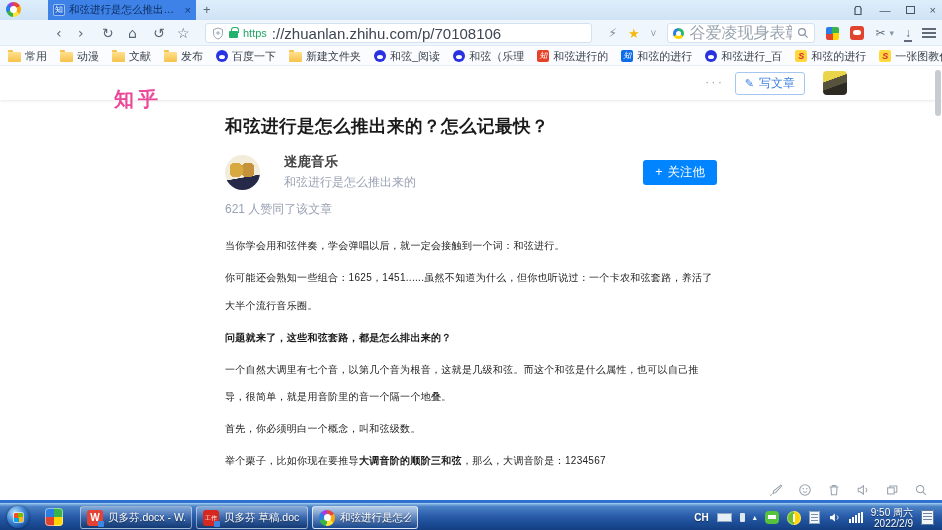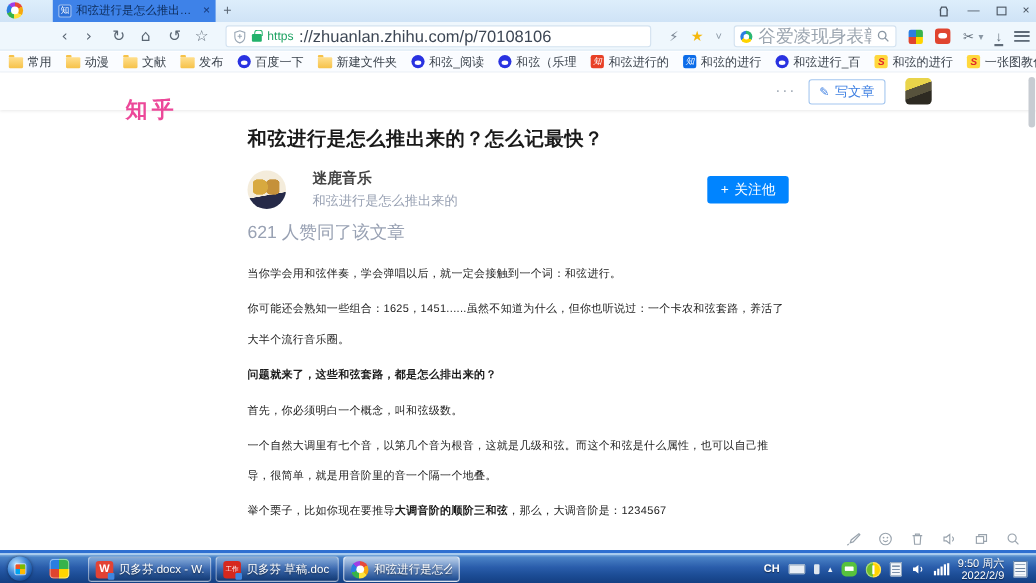--- a/index.html
+++ b/index.html
@@ -101,21 +101,21 @@
   #author-avatar { width:35px; height:35px; border-radius:50%; flex:0 0 auto; position:relative; overflow:hidden;
     background:linear-gradient(170deg,#f4ecdb 0 62%,#262a48 63%); }
   #author-avatar::after { content:""; position:absolute; left:5px; top:8px; width:24px; height:14px;
     background:radial-gradient(circle at 25% 50%,#d8a93f 0 38%,transparent 40%),
                radial-gradient(circle at 75% 50%,#c5913a 0 38%,transparent 40%); }
   #author-info { margin-left:24px; }
   #author-name { font-size:13.5px; font-weight:bold; color:#444; }
   #author-bio { font-size:12px; color:#98a1b3; margin-top:3px; }
   #follow-btn { margin-left:auto; background:#0084ff; color:#fff; border-radius:3px; height:25px;
     padding:0 12px; font-size:12.5px; display:flex; align-items:center; gap:5px; }
-  #upvotes-meta { font-size:16px; color:#98a1b3; margin-bottom:14px; }
+  #upvotes-meta { font-size:12px; color:#98a1b3; margin-bottom:14px; }
   #article p { font-size:10px; line-height:27.5px; color:#222; margin-bottom:4.5px; letter-spacing:.3px; }
   #article p.bold, #article .seg-bold { font-weight:bold; color:#1a1a1a; }
 
   
   #status-icons { position:absolute; right:14px; bottom:33px; display:flex; gap:15px; align-items:center; }
   #status-icons svg { display:block; }
 
   #win-border { position:absolute; left:0; right:0; bottom:27px; height:3px; background:#2e6fd0; }
 
   
@@ -318,22 +318,22 @@
           <span>+</span>
           <span>关注他</span>
         </span>
       </div>
 
       <div id="upvotes-meta">621 人赞同了该文章</div>
 
       <p>当你学会用和弦伴奏，学会弹唱以后，就一定会接触到一个词：和弦进行。</p>
       <p>你可能还会熟知一些组合：1625，1451......虽然不知道为什么，但你也听说过：一个卡农和弦套路，养活了大半个流行音乐圈。</p>
       <p class="bold">问题就来了，这些和弦套路，都是怎么排出来的？</p>
+      <p>一个自然大调里有七个音，以第几个音为根音，这就是几级和弦。而这个和弦是什么属性，也可以自己推导，很简单，就是用音阶里的音一个隔一个地叠。</p>
       <p>首先，你必须明白一个概念，叫和弦级数。</p>
-      <p>一个自然大调里有七个音，以第几个音为根音，这就是几级和弦。而这个和弦是什么属性，也可以自己推导，很简单，就是用音阶里的音一个隔一个地叠。</p>
       <p><span>举个栗子，比如你现在要推导</span><span class="seg-bold">大调音阶的顺阶三和弦</span><span>，那么，大调音阶是：1234567</span></p>
 
     </div>
   </div>
 
   <div id="status-icons">
     <svg width="14" height="14" viewBox="0 0 16 16">
         <path d="M13.5 2.5l1 1-7 7.5-3 1 1-3z M3 13l-1.5 1.5" fill="none" stroke="#99a3ad" stroke-width="1.2"></path>
       </svg>
     <svg width="14" height="14" viewBox="0 0 16 16">

